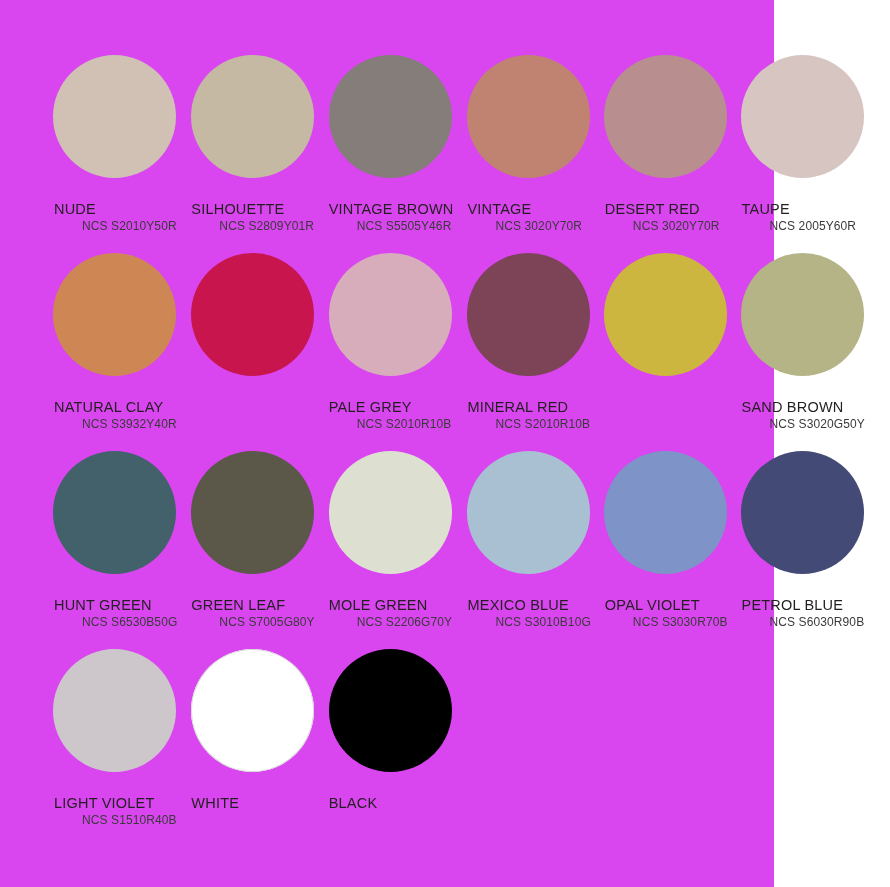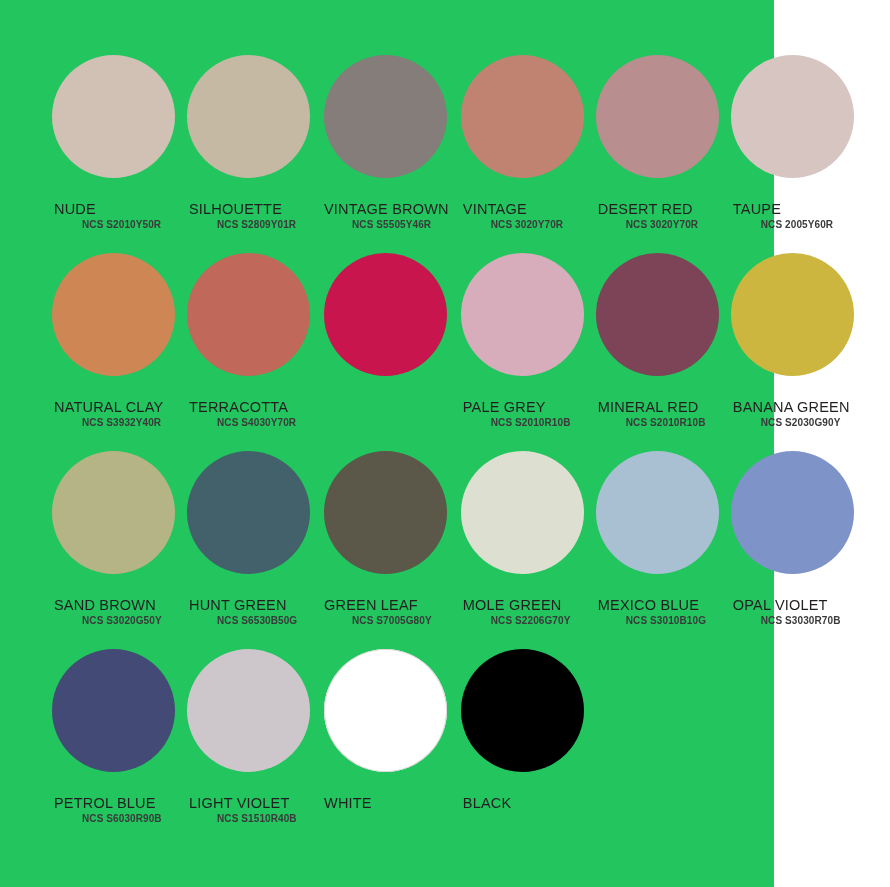--- a/index.html
+++ b/index.html
@@ -11,21 +11,21 @@
     width: 890px;
     height: 887px;
     font-family: "Liberation Sans", sans-serif;
     -webkit-font-smoothing: antialiased;
   }
   #palette-sheet {
     width: 774px;
     height: 887px;
     box-sizing: border-box;
     padding: 55px 52px 40px 52px;
-    background: #22c55e;
+    background: #d946ef;
     position: relative;
   }
   .palette-grid {
     display: grid;
     grid-template-columns: repeat(6, 1fr);
     grid-template-rows: repeat(4, 1fr);
     column-gap: 12px;
     row-gap: 0px;
     width: 100%;
     height: 100%;
@@ -58,24 +58,24 @@
   }
   .swatch-name {
     font-size: 14.5px;
     letter-spacing: 0.2px;
     color: #231f20;
     font-weight: 400;
     white-space: nowrap;
     display: block;
   }
   .swatch-code {
-    font-size: 10px;
+    font-size: 12px;
     letter-spacing: 0.1px;
     color: #3a3a3a;
-    font-weight: 700;
+    font-weight: 400;
     margin-top: 3px;
     white-space: nowrap;
     display: block;
     min-height: 12px;
     padding-left: 28px;
   }
   .swatch-code:empty {
     display: block;
   }
 </style>
@@ -142,29 +142,20 @@
         <div class="swatch-disc-wrap">
           <div class="swatch-disc" style="background: rgb(207, 134, 85);"></div>
         </div>
         <div class="swatch-label-block">
           <span class="swatch-name">NATURAL CLAY</span>
           <span class="swatch-code">NCS S3932Y40R</span>
         </div>
       </div>
       <div class="swatch-cell">
         <div class="swatch-disc-wrap">
-          <div class="swatch-disc" style="background: rgb(192, 104, 90);"></div>
-        </div>
-        <div class="swatch-label-block">
-          <span class="swatch-name">TERRACOTTA</span>
-          <span class="swatch-code">NCS S4030Y70R</span>
-        </div>
-      </div>
-      <div class="swatch-cell">
-        <div class="swatch-disc-wrap">
           <div class="swatch-disc" style="background: rgb(201, 21, 77);"></div>
         </div>
       </div>
       <div class="swatch-cell">
         <div class="swatch-disc-wrap">
           <div class="swatch-disc" style="background: rgb(215, 173, 187);"></div>
         </div>
         <div class="swatch-label-block">
           <span class="swatch-name">PALE GREY</span>
           <span class="swatch-code">NCS S2010R10B</span>
@@ -175,24 +166,20 @@
           <div class="swatch-disc" style="background: rgb(125, 67, 86);"></div>
         </div>
         <div class="swatch-label-block">
           <span class="swatch-name">MINERAL RED</span>
           <span class="swatch-code">NCS S2010R10B</span>
         </div>
       </div>
       <div class="swatch-cell">
         <div class="swatch-disc-wrap">
           <div class="swatch-disc" style="background: rgb(205, 182, 63);"></div>
-        </div>
-        <div class="swatch-label-block">
-          <span class="swatch-name">BANANA GREEN</span>
-          <span class="swatch-code">NCS S2030G90Y</span>
         </div>
       </div>
       <div class="swatch-cell">
         <div class="swatch-disc-wrap">
           <div class="swatch-disc" style="background: rgb(181, 180, 134);"></div>
         </div>
         <div class="swatch-label-block">
           <span class="swatch-name">SAND BROWN</span>
           <span class="swatch-code">NCS S3020G50Y</span>
         </div>

